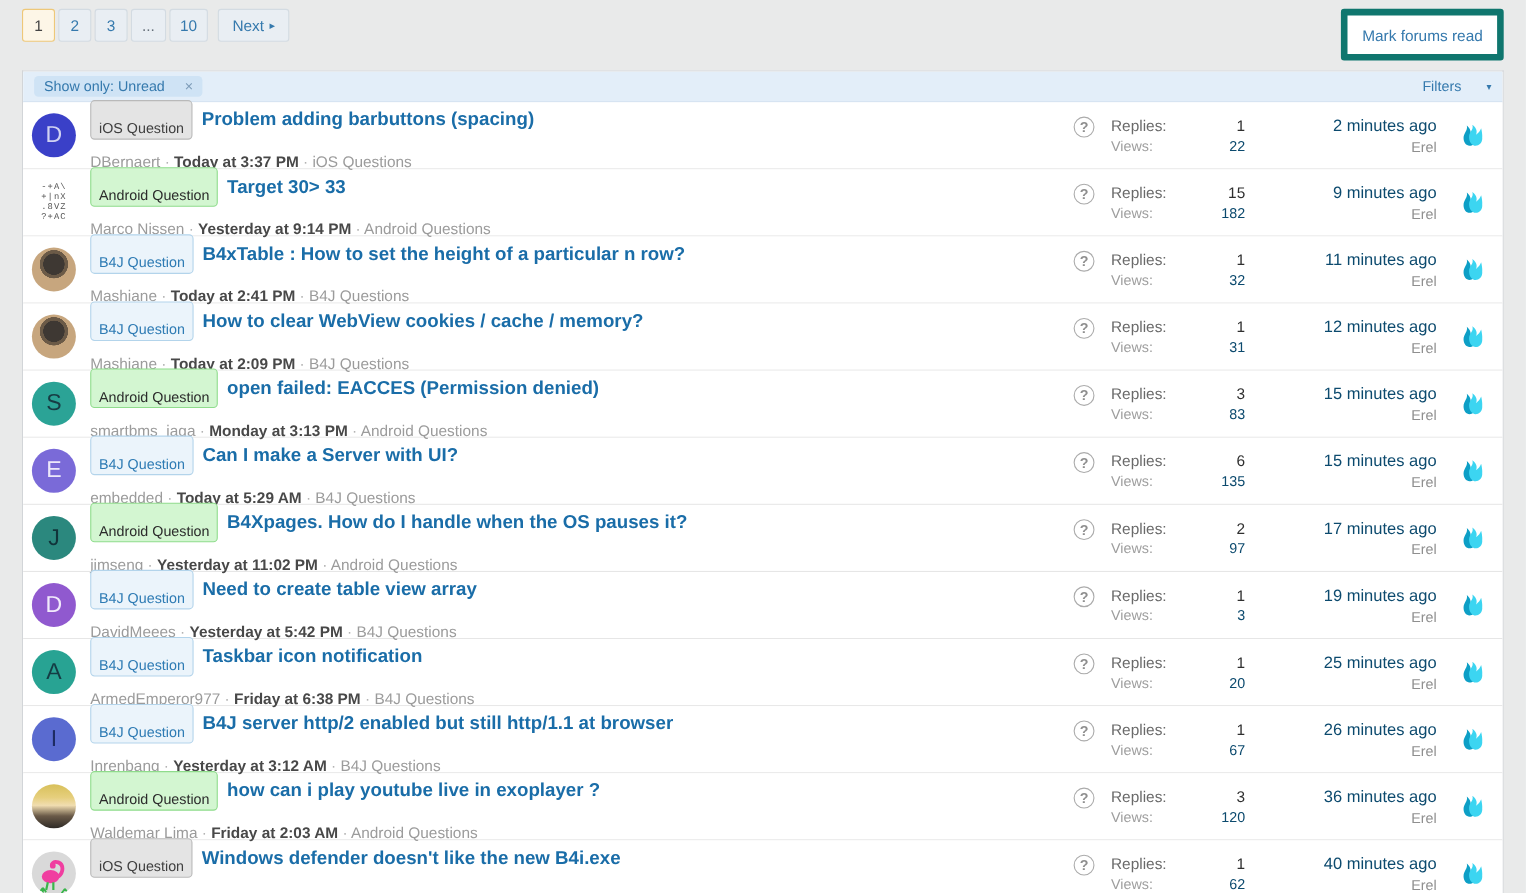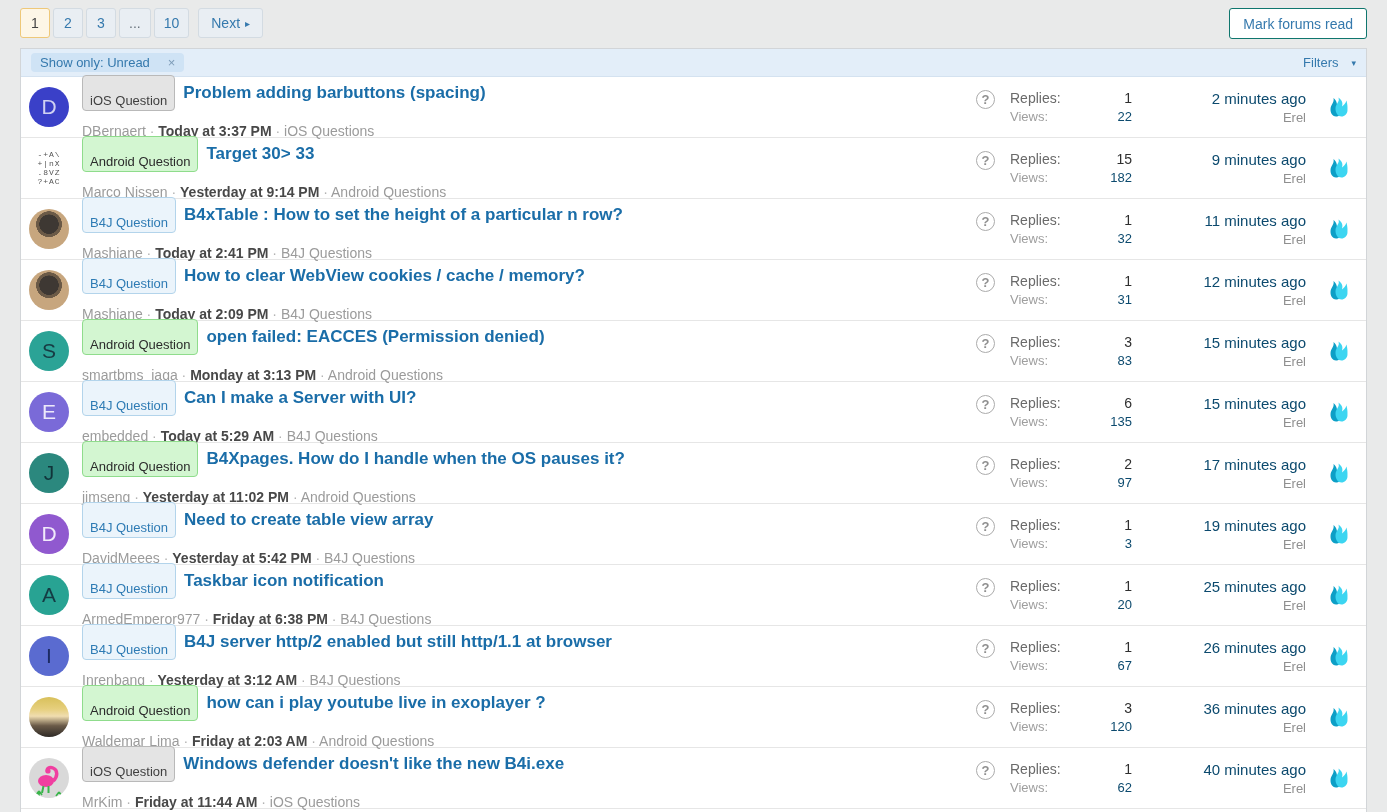--- a/index.html
+++ b/index.html
@@ -11,37 +11,37 @@
     padding:8px 20px 9px 20px; }
   .pagenav { display:flex; gap:3px; }
   .page-btn { display:inline-flex; align-items:center; justify-content:center;
     min-width:30px; height:30px; padding:0 9px; border:1px solid #d3dbe2;
     background:#e9eef3; color:#3579ad; font-size:14px; border-radius:3px;
     text-decoration:none; cursor:pointer; }
   .page-btn--active { background:#fdf6e7; border-color:#eec879; color:#444; }
   .page-btn--ellipsis { color:#66707a; }
   .page-btn--next { margin-left:6px; padding:0 12px; }
   .next-arrow { font-size:10px; margin-left:5px; color:#3579ad; }
-  .mark-read-btn { height:31px; padding:0 13px; background:#fff;
-    border:1px solid #0f766e; border-radius:3px; color:#3579ad; font-size:14px;
+  .mark-read-btn { height:47px; padding:0 13px; background:#fff;
+    border:6px solid #0f766e; border-radius:3px; color:#3579ad; font-size:14px;
     display:inline-flex; align-items:center; cursor:pointer; }
 
   
   .container { margin:0 20px; background:#fff; border:1px solid #d2d5d8;
     border-bottom:none; height:765px; overflow:hidden; }
 
   .filterbar { background:#e3eef9; border-bottom:1px solid #d4e2f0;
     height:28px; display:flex; align-items:center; justify-content:space-between;
     padding:0 10px; }
   .filter-chip { background:#cfe3f5; border-radius:4px; padding:2px 9px;
     font-size:13px; color:#3579ad; display:inline-flex; align-items:center; gap:18px;
     cursor:pointer; }
   .chip-x { color:#7d9cb8; font-size:13px; cursor:pointer; }
   .filters-link { color:#3579ad; font-size:13px; cursor:pointer;
-    display:inline-flex; align-items:center; gap:13px; }
+    display:inline-flex; align-items:center; gap:23px; }
   .filters-caret { font-size:9px; }
 
   
   .thread-row { display:flex; align-items:center; height:61px;
     padding:0 10px 0 8px; border-bottom:1px solid #e6e6e6; background:#fff; }
   .avatar { width:40px; height:40px; border-radius:50%; flex:none;
     display:flex; align-items:center; justify-content:center;
     font-size:21px; overflow:hidden; cursor:pointer; }
   .avatar--glyphs { border-radius:0; background:#fff;
     font-family:"Liberation Mono", monospace; font-size:8px; line-height:9px;

